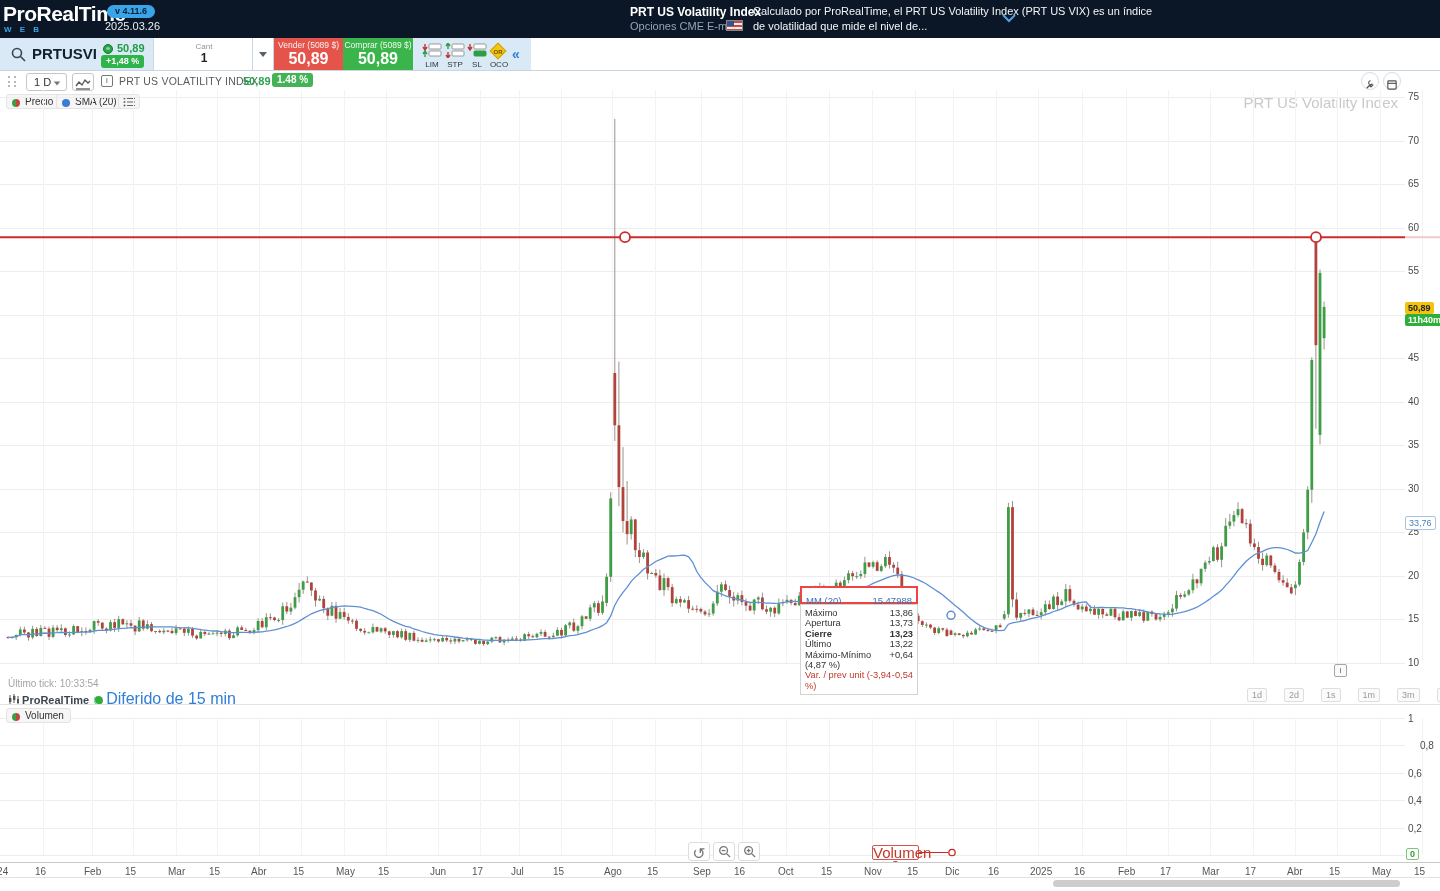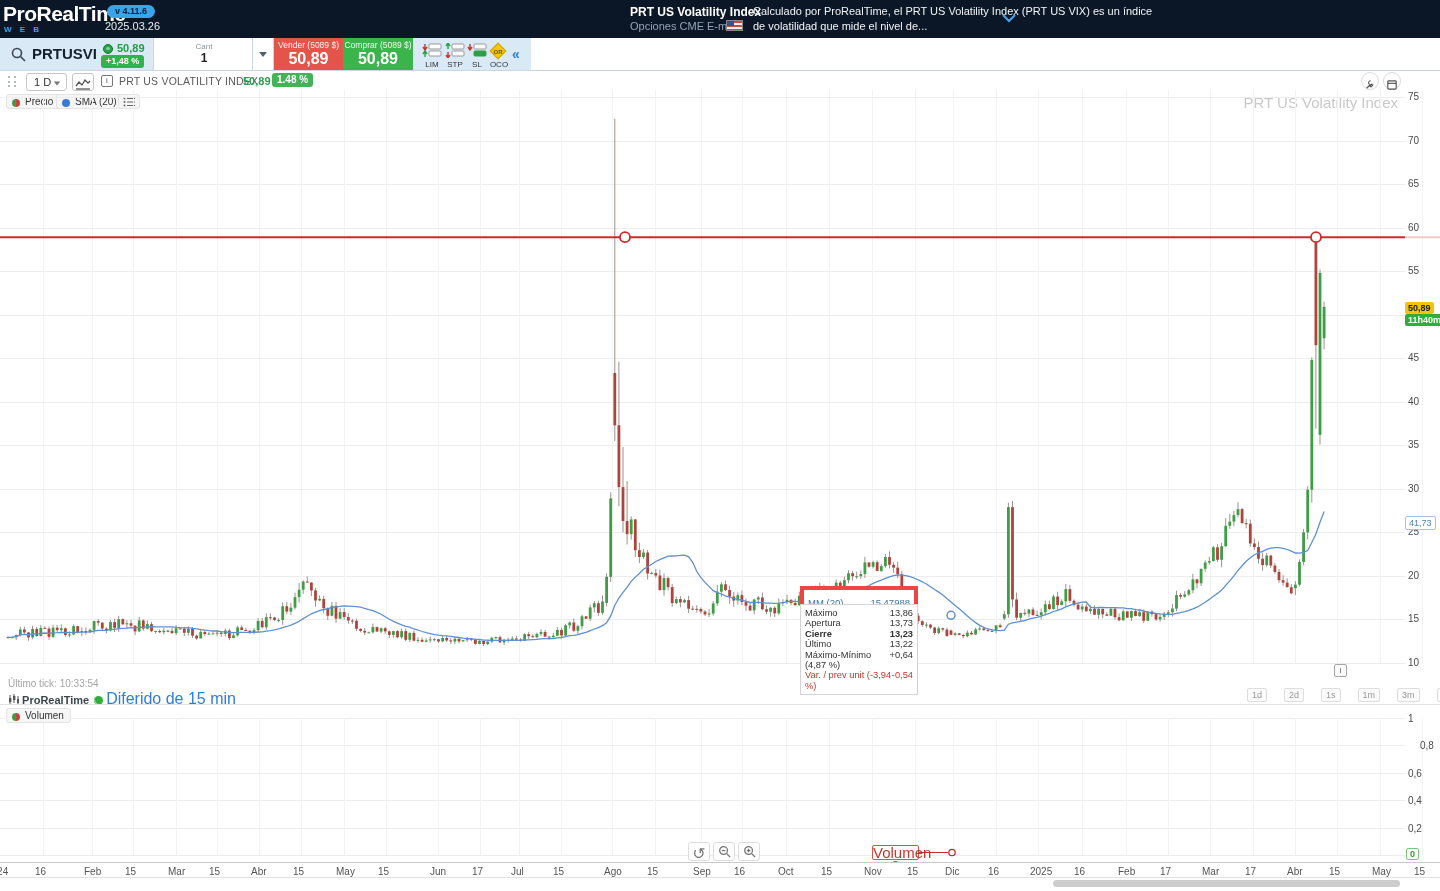--- a/index.html
+++ b/index.html
@@ -85,21 +85,21 @@
   .b-time{top:314px;background:#2fae3a;color:#fff;}
   .b-sma{top:516px;background:#fff;border:1px solid #a9c3de;color:#4b7fc0;font-weight:normal;}
   .b-vol0{left:1406px;top:848px;background:#fff;border:1px solid #7bc67b;color:#2f9e2f;border-radius:2px;
           font-size:9px;padding:0 3px;}
   .time-axis{left:0;top:862px;width:1440px;height:16px;border-top:1px solid #c9c9c9;border-bottom:1px solid #e2e2e2;background:#fff;}
   .time-axis span{position:absolute;top:3px;font-size:10px;color:#555;}
   .pane-sep{left:0;top:704px;width:1440px;height:1px;background:#e3e3e3;}
   .scroll-thumb{left:1053px;top:880px;width:347px;height:7px;border-radius:4px;background:#cdcdcd;}
 
   
-  .tt1{left:800px;top:586px;width:118px;height:16px;background:#fff;border:4px solid #ef4444;
+  .tt1{left:800px;top:586px;width:118px;height:16px;background:#fff;border:2px solid #ef4444;
        display:flex;justify-content:space-between;padding:7px 4px;font-size:9.5px;color:#3973b4;}
   .tt2{left:800px;top:604px;width:118px;background:#fff;border:1px solid #d4d4d4;padding:3px 4px;}
   .tt2 .row{display:flex;justify-content:space-between;font-size:9.3px;line-height:10.4px;color:#333;}
   .tt2 .row.bold{font-weight:bold;}
   .tt2 .row.red{color:#c0392b;}
 
   
   .lasttick{left:8px;top:678px;font-size:10px;color:#a5a5a5;}
   .provider{left:8px;top:690px;height:14px;font-size:11px;color:#3c4650;font-weight:bold;}
   .delay{font-size:16px;color:#2f7ed8;font-weight:normal;}
@@ -1013,21 +1013,21 @@
       <span class="abs ylab" style="top: 395.769px;">40</span>
       <span class="abs ylab" style="top: 439.308px;">35</span>
       <span class="abs ylab" style="top: 482.846px;">30</span>
       <span class="abs ylab" style="top: 526.385px;">25</span>
       <span class="abs ylab" style="top: 569.923px;">20</span>
       <span class="abs ylab" style="top: 613.462px;">15</span>
       <span class="abs ylab" style="top: 657px;">10</span>
     </div>
   <div class="abs badge b-last">50,89</div>
   <div class="abs badge b-time">11h40m</div>
-  <div class="abs badge b-sma">41,73</div>
+  <div class="abs badge b-sma">33,76</div>
 
   <div class="abs tt1">
     <span>MM (20)</span>
     <span>15,47988</span>
   </div>
   <div class="abs tt2" id="ohlc-tooltip">
       <div class="row">
         <span>Máximo</span>
         <span>13,86</span>
       </div>

